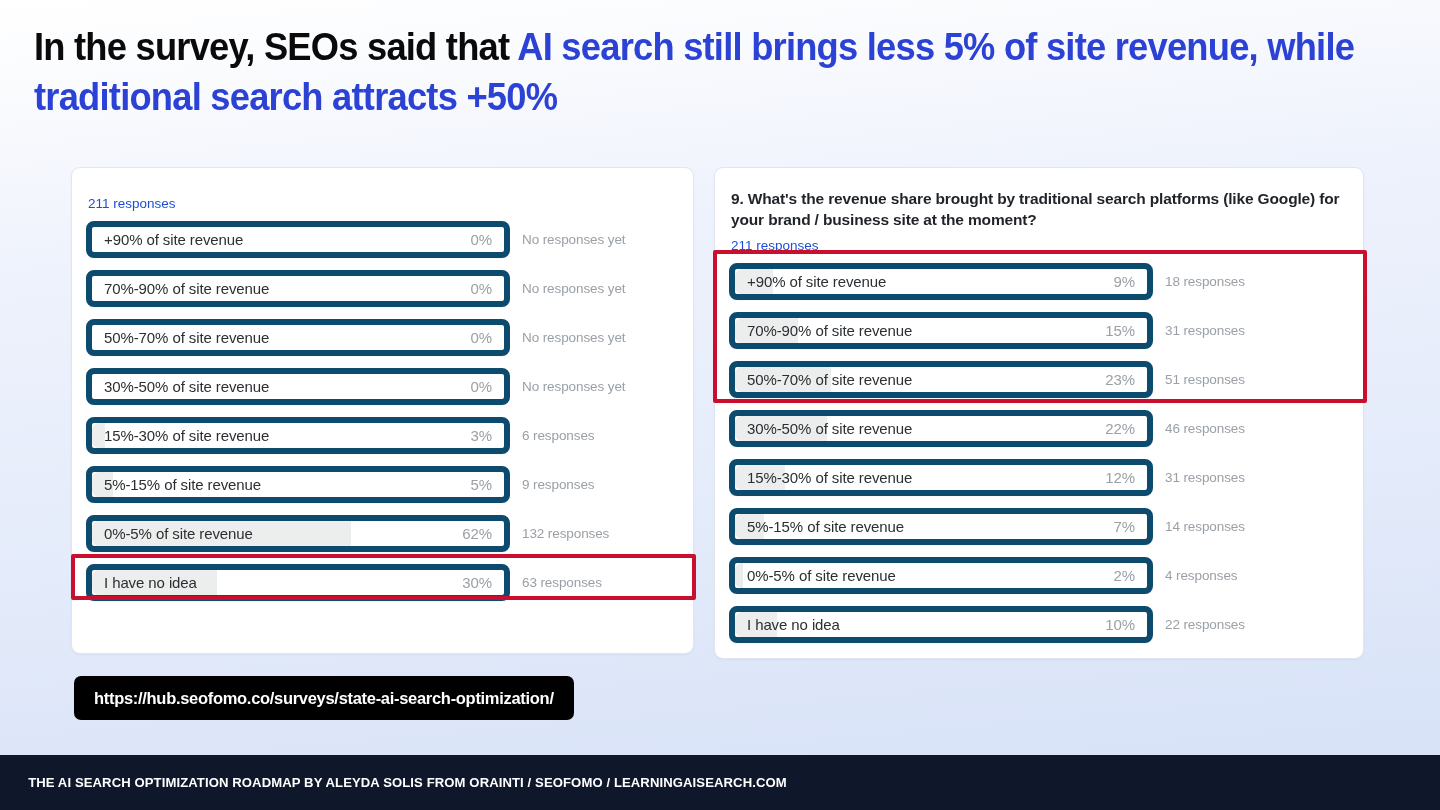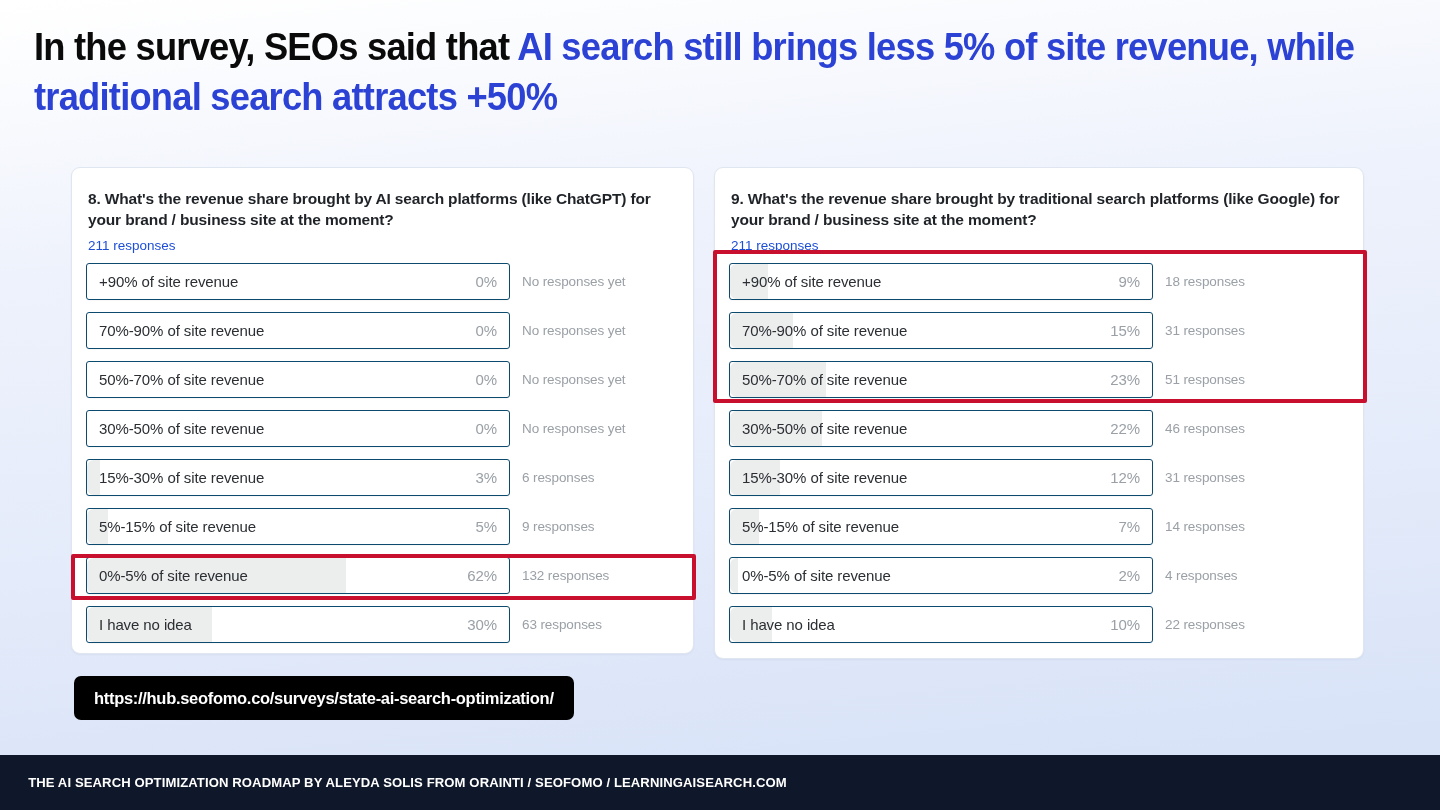--- a/index.html
+++ b/index.html
@@ -80,22 +80,22 @@
     align-items: center;
     height: 37px;
     margin-bottom: 12px;
   }
   .row:last-child { margin-bottom: 0; }
 
   .bar {
     position: relative;
     flex: 0 0 auto;
     height: 37px;
-    border: 1px solid #0c4a6e;
-    border-radius: 3px;
+    border: 6px solid #0c4a6e;
+    border-radius: 8px;
     background: #ffffff;
     overflow: hidden;
     display: flex;
     align-items: center;
     box-shadow: 0 1px 1px rgba(0,0,0,0.03);
   }
   .card--left  .bar { width: 424px; }
   .card--right .bar { width: 424px; }
 
   .bar-fill {
@@ -198,21 +198,20 @@
 <body>
 
 <div class="headline">
   <span>In the survey, SEOs said that </span><span class="hl-blue">AI search still brings less 5% of site revenue, while traditional search attracts +50%</span>
 </div>
 
 <div class="cards">
 
   <div class="card card--left">
     <div class="card-inner">
-      <div class="q-title">8. What's the revenue share brought by AI search platforms (like ChatGPT) for your brand / business site at the moment?</div>
       <div class="q-sub">211 responses</div>
       <div class="rows" id="left-rows">
           <div class="row">
             <div class="bar">
               <div class="bar-fill" style="width: 0px;"></div>
               <span class="bar-label">+90% of site revenue</span>
               <span class="bar-pct">0%</span>
             </div>
             <div class="row-note">No responses yet</div>
           </div>

